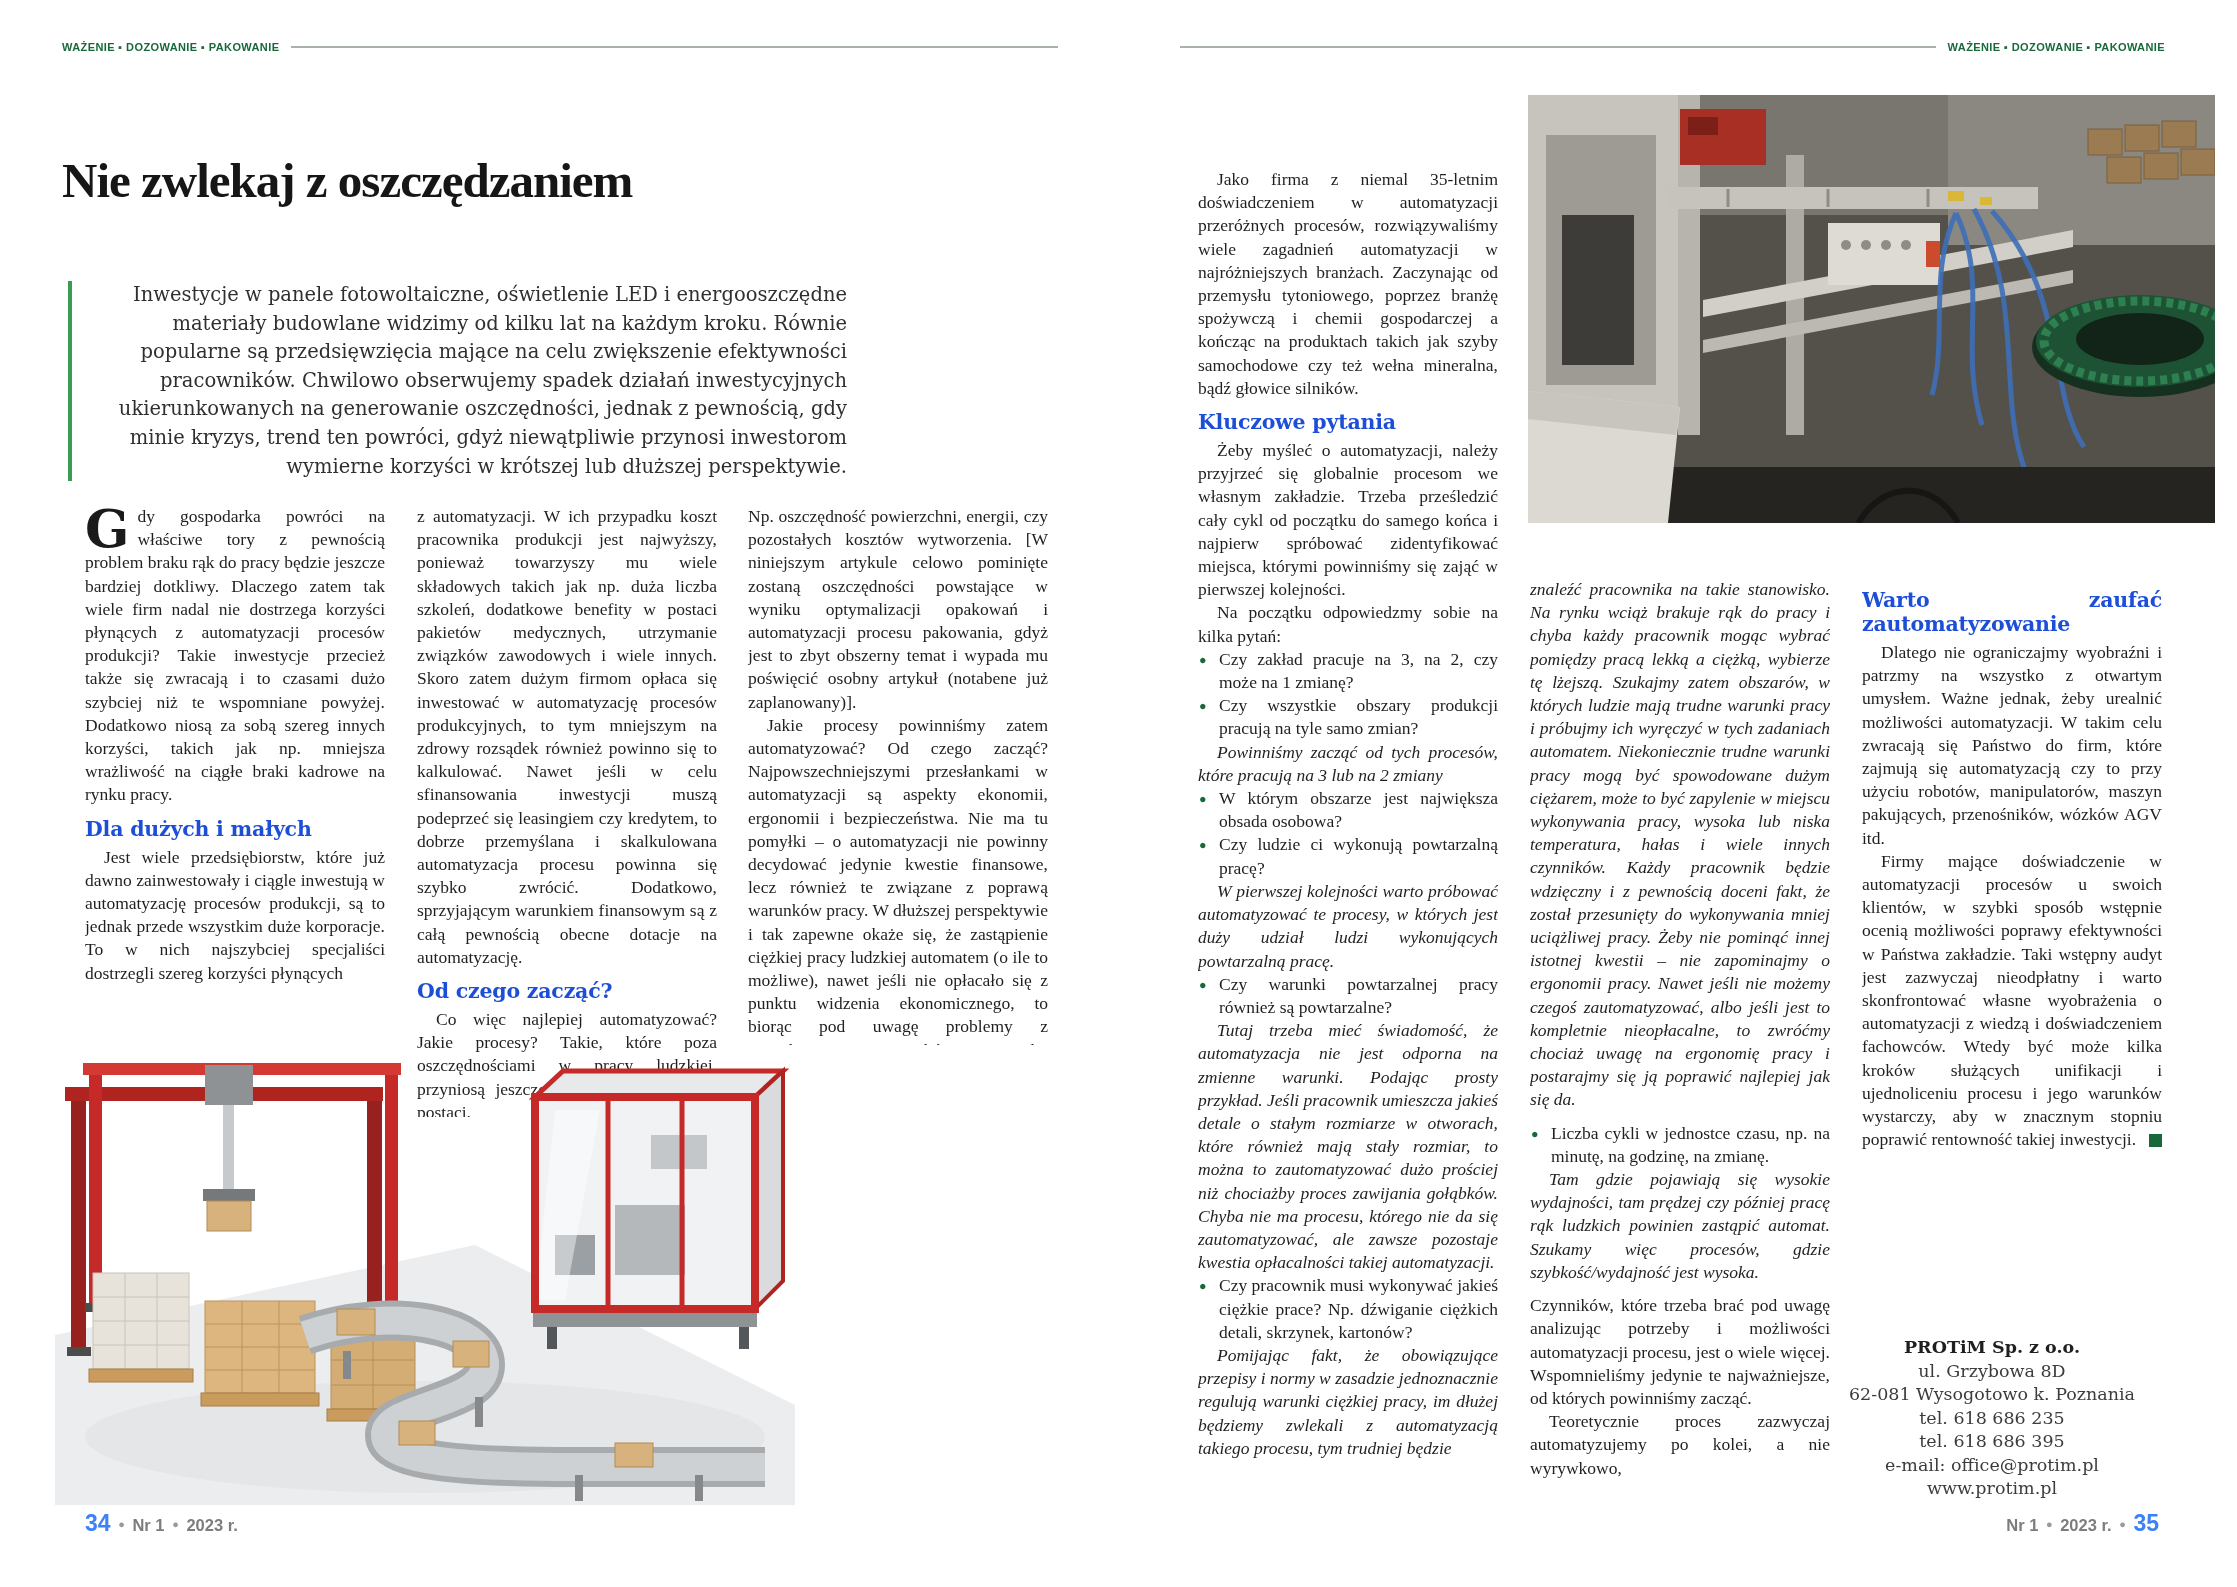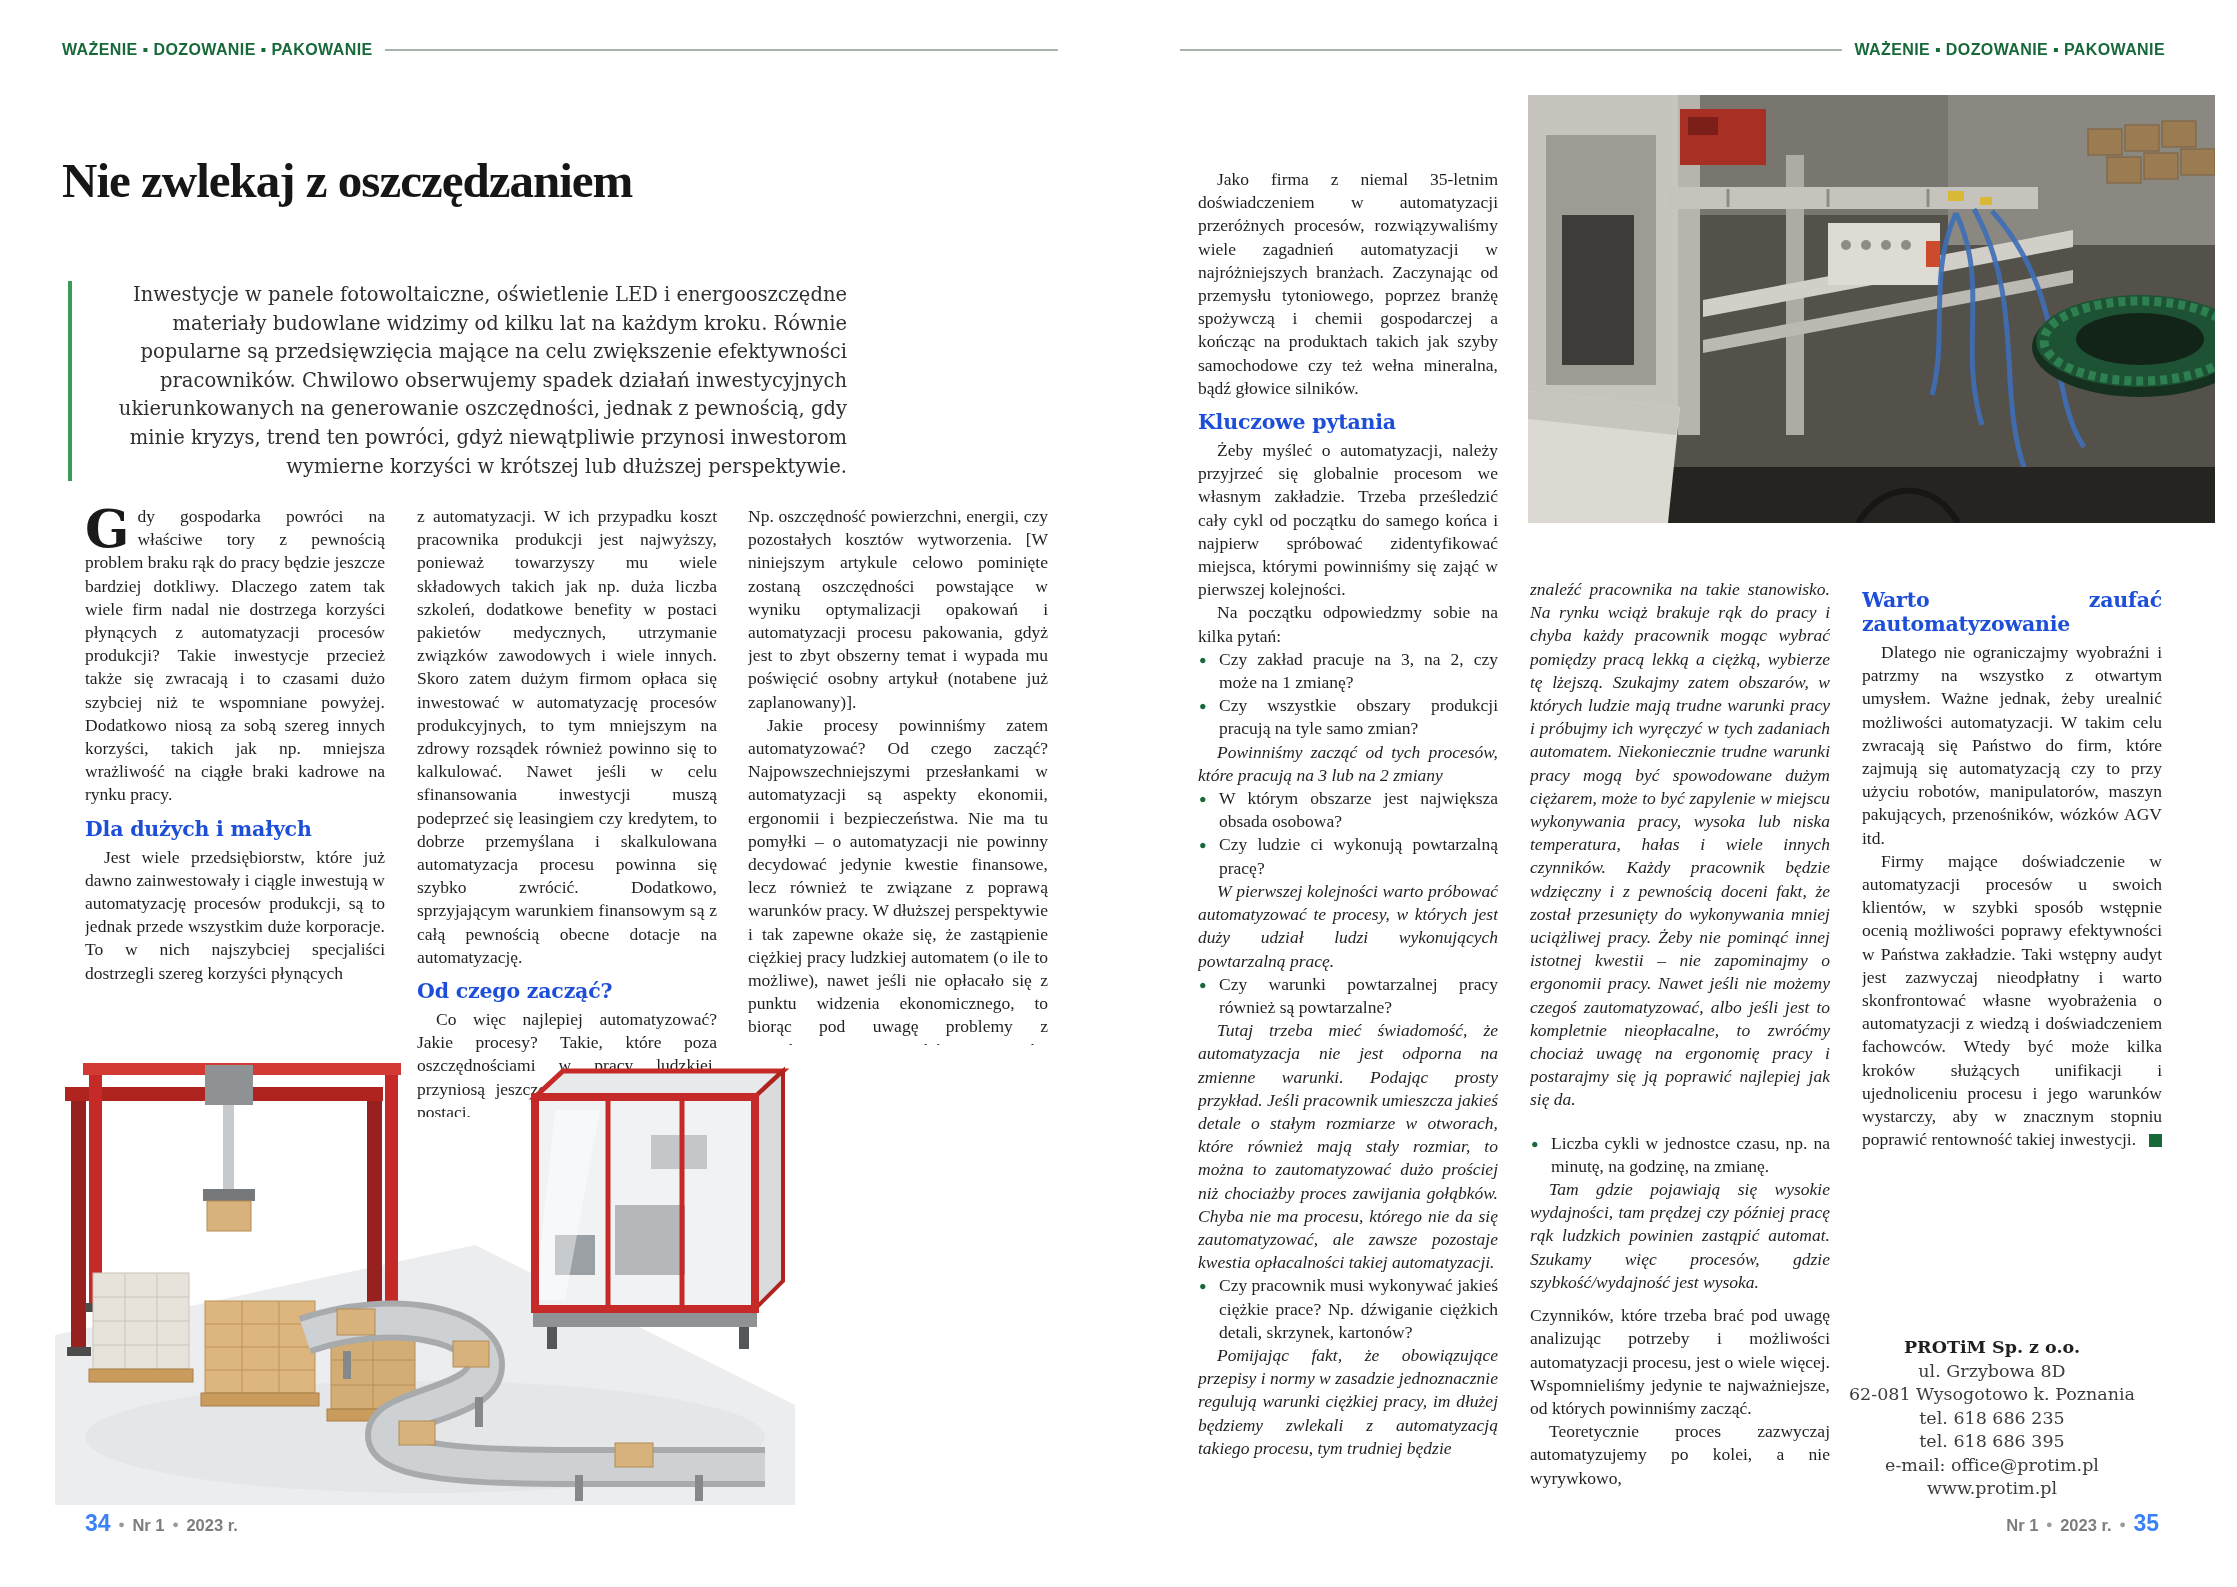--- a/index.html
+++ b/index.html
@@ -1,20 +1,20 @@
 <!DOCTYPE html>
 <html lang="pl"><head>
 <meta charset="utf-8">
 <style>
   html,body{margin:0;padding:0;}
   body{width:2237px;height:1587px;position:relative;background:#ffffff;overflow:hidden;
        font-family:"Liberation Serif",serif;-webkit-font-smoothing:antialiased;}
   
   .kicker-row{position:absolute;top:41px;display:flex;align-items:center;gap:12px;}
-  .kicker{font-family:"Liberation Sans",sans-serif;font-weight:bold;font-size:16px;
+  .kicker{font-family:"Liberation Sans",sans-serif;font-weight:bold;font-size:11px;
           color:#17693a;letter-spacing:0.4px;white-space:nowrap;}
   .krule{flex:1;height:2px;background:#a9b2a9;}
   
   .title{position:absolute;left:62px;top:152px;font-family:"Liberation Serif",serif;
          font-weight:bold;font-size:49px;letter-spacing:-1px;color:#161616;line-height:58px;}
   
   .lead{position:absolute;left:68px;top:281px;width:752px;border-left:4px solid #3b9b55;
         padding-left:23px;font-family:"DejaVu Serif",serif;font-size:19.5px;line-height:28.6px;
         color:#2f2f2f;text-align:right;}
   
@@ -222,21 +222,21 @@
   <p class="bullet">Czy ludzie ci wykonują powtarzalną pracę?</p>
   <p class="it ind">W pierwszej kolejności warto próbować automatyzować te procesy, w których jest duży udział ludzi wykonujących powtarzalną pracę.</p>
   <p class="bullet">Czy warunki powtarzalnej pracy również są powtarzalne?</p>
   <p class="it ind">Tutaj trzeba mieć świadomość, że automatyzacja nie jest odporna na zmienne warunki. Podając prosty przykład. Jeśli pracownik umieszcza jakieś detale o stałym rozmiarze w otworach, które również mają stały rozmiar, to można to zautomatyzować dużo prościej niż chociażby proces zawijania gołąbków. Chyba nie ma procesu, którego nie da się zautomatyzować, ale zawsze pozostaje kwestia opłacalności takiej automatyzacji.</p>
   <p class="bullet">Czy pracownik musi wykonywać jakieś ciężkie prace? Np. dźwiganie ciężkich detali, skrzynek, kartonów?</p>
   <p class="it ind">Pomijając fakt, że obowiązujące przepisy i normy w zasadzie jednoznacznie regulują warunki ciężkiej pracy, im dłużej będziemy zwlekali z automatyzacją takiego procesu, tym trudniej będzie</p>
 </div>
 
 <div class="body-col" style="left:1530px;top:578px;height:918px;">
   <p class="it">znaleźć pracownika na takie stanowisko. Na rynku wciąż brakuje rąk do pracy i chyba każdy pracownik mogąc wybrać pomiędzy pracą lekką a ciężką, wybierze tę lżejszą. Szukajmy zatem obszarów, w których ludzie mają trudne warunki pracy i próbujmy ich wyręczyć w tych zadaniach automatem. Niekoniecznie trudne warunki pracy mogą być spowodowane dużym ciężarem, może to być zapylenie w miejscu wykonywania pracy, wysoka lub niska temperatura, hałas i wiele innych czynników. Każdy pracownik będzie wdzięczny i z pewnością doceni fakt, że został przesunięty do wykonywania mniej uciążliwej pracy. Żeby nie pominąć innej istotnej kwestii – nie zapominajmy o ergonomii pracy. Nawet jeśli nie możemy czegoś zautomatyzować, albo jeśli jest to kompletnie nieopłacalne, to zwróćmy chociaż uwagę na ergonomię pracy i postarajmy się ją poprawić najlepiej jak się da.</p>
-  <p class="bullet" style="margin-top:20px;">Liczba cykli w jednostce czasu, np. na minutę, na godzinę, na zmianę.</p>
+  <p class="bullet" style="margin-top:10px;">Liczba cykli w jednostce czasu, np. na minutę, na godzinę, na zmianę.</p>
   <p class="it ind">Tam gdzie pojawiają się wysokie wydajności, tam prędzej czy później pracę rąk ludzkich powinien zastąpić automat. Szukamy więc procesów, gdzie szybkość/wydajność jest wysoka.</p>
   <p style="margin-top:10px;">Czynników, które trzeba brać pod uwagę analizując potrzeby i możliwości automatyzacji procesu, jest o wiele więcej. Wspomnieliśmy jedynie te najważniejsze, od których powinniśmy zacząć.</p>
   <p class="ind">Teoretycznie proces zazwyczaj automatyzujemy po kolei, a nie wyrywkowo,</p>
 </div>
 
 <div class="body-col" style="left:1862px;top:578px;height:740px;">
   <h2 class="sub">Warto zaufać zautomatyzowanie</h2>
   <p class="ind">Dlatego nie ograniczajmy wyobraźni i patrzmy na wszystko z otwartym umysłem. Ważne jednak, żeby urealnić możliwości automatyzacji. W takim celu zwracają się Państwo do firm, które zajmują się automatyzacją czy to przy użyciu robotów, manipulatorów, maszyn pakujących, przenośników, wózków AGV itd.</p>
   <p class="ind endp"><span>Firmy mające doświadczenie w automatyzacji procesów u swoich klientów, w szybki sposób wstępnie ocenią możliwości poprawy efektywności w Państwa zakładzie. Taki wstępny audyt jest zazwyczaj nieodpłatny i warto skonfrontować własne wyobrażenia o automatyzacji z wiedzą i doświadczeniem fachowców. Wtedy być może kilka kroków służących unifikacji i ujednoliceniu procesu i jego warunków wystarczy, aby w znacznym stopniu poprawić rentowność takiej inwestycji.</span><span class="endsq"></span></p>
 </div>

